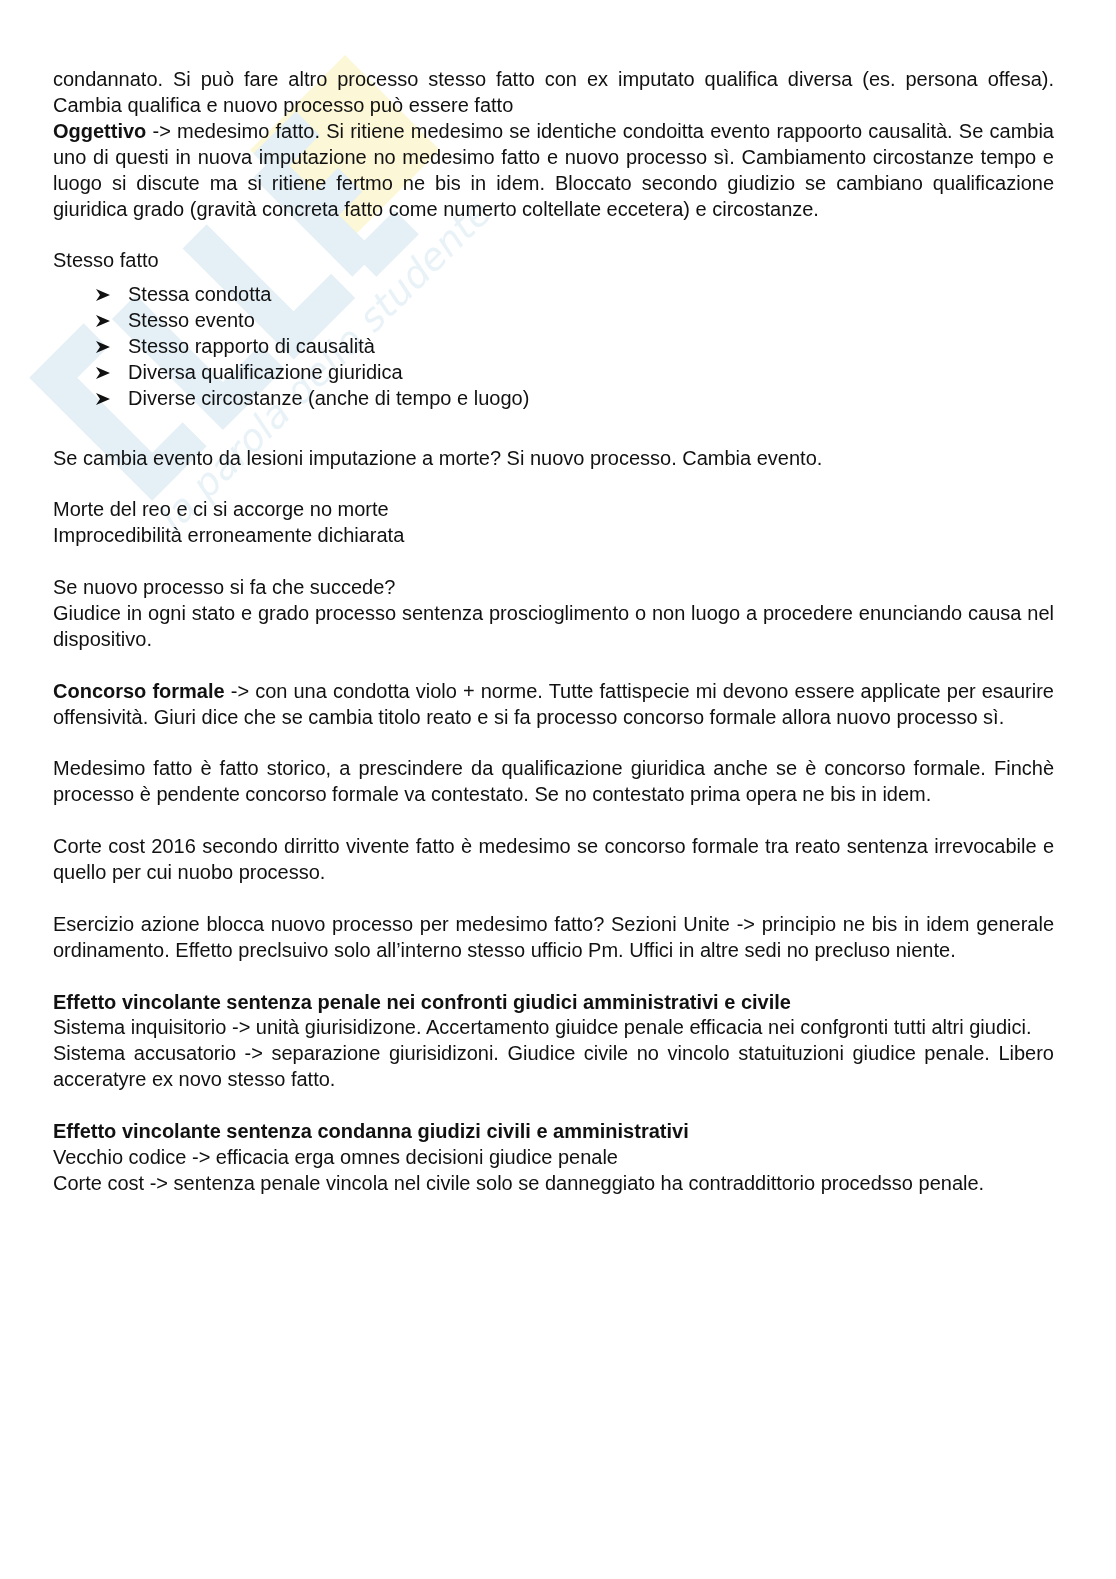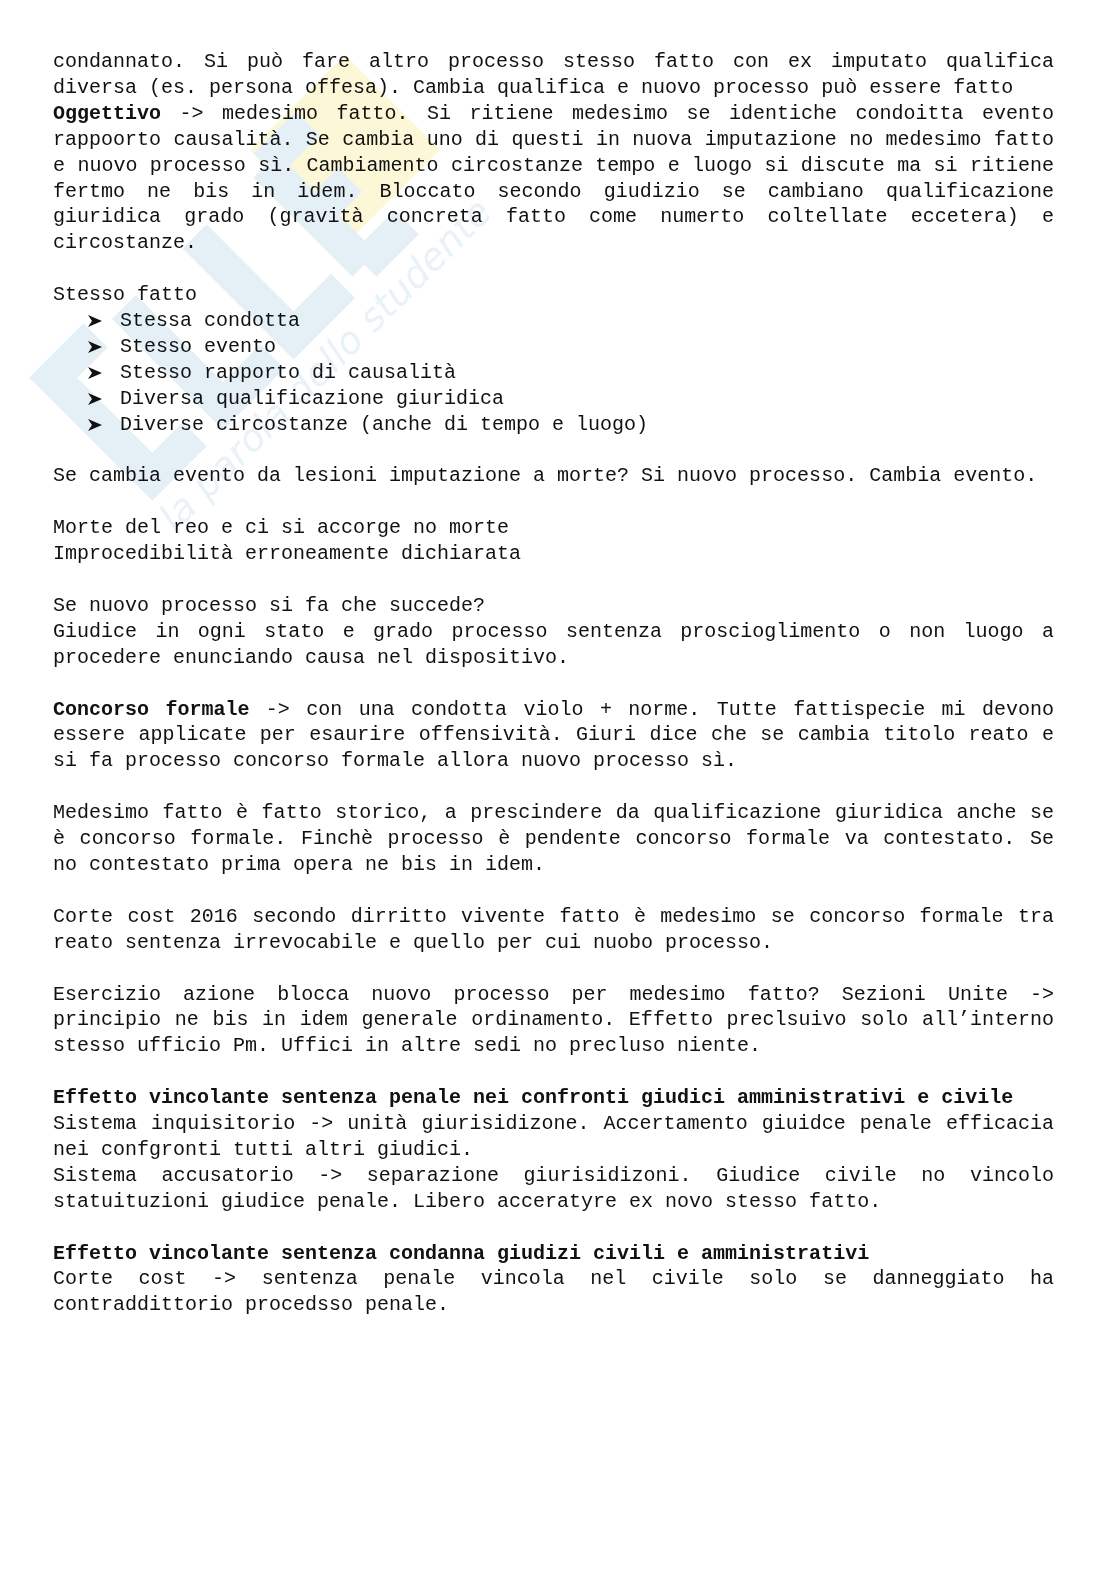--- a/index.html
+++ b/index.html
@@ -18,42 +18,42 @@
       left: 0;
       top: 0;
       width: 1116px;
       height: 1579px;
       pointer-events: none;
       z-index: 0;
     }
     .page {
       position: absolute;
       left: 53px;
-      top: 49px;
+      top: 67px;
       width: 1001px;
-      font-family: Liberation Mono, monospace;
+      font-family: Liberation Sans, sans-serif;
       font-size: 20px;
       line-height: 25.9px;
       color: #111111;
       z-index: 1;
     }
     .para {
       margin: 0;
       text-align: justify;
       text-align-last: left;
     }
     .gap {
       height: 25.9px;
     }
     .b {
       font-weight: bold;
     }
     .list {
       list-style: none;
-      margin: 0;
+      margin: 8px;
       padding: 0;
     }
     .list li {
       position: relative;
       padding-left: 67px;
       margin: 0;
     }
     .list li .bullet {
       position: absolute;
       left: 34px;
@@ -158,15 +158,16 @@
 
   <div class="gap"></div>
 
   <p class="para b">Effetto vincolante sentenza penale nei confronti giudici amministrativi e civile</p>
   <p class="para">Sistema inquisitorio -&gt; unità giurisidizone. Accertamento giuidce penale efficacia nei confgronti tutti altri giudici.</p>
   <p class="para">Sistema accusatorio -&gt; separazione giurisidizoni. Giudice civile no vincolo statuituzioni giudice penale. Libero acceratyre ex novo stesso fatto.</p>
 
   <div class="gap"></div>
 
   <p class="para b">Effetto vincolante sentenza condanna giudizi civili e amministrativi</p>
+  <p class="para">Vecchio codice -&gt; efficacia erga omnes decisioni giudice penale</p>
   <p class="para">Corte cost -&gt; sentenza penale vincola nel civile solo se danneggiato ha contraddittorio procedsso penale.</p>
 
 </div>
 
 </body></html>

